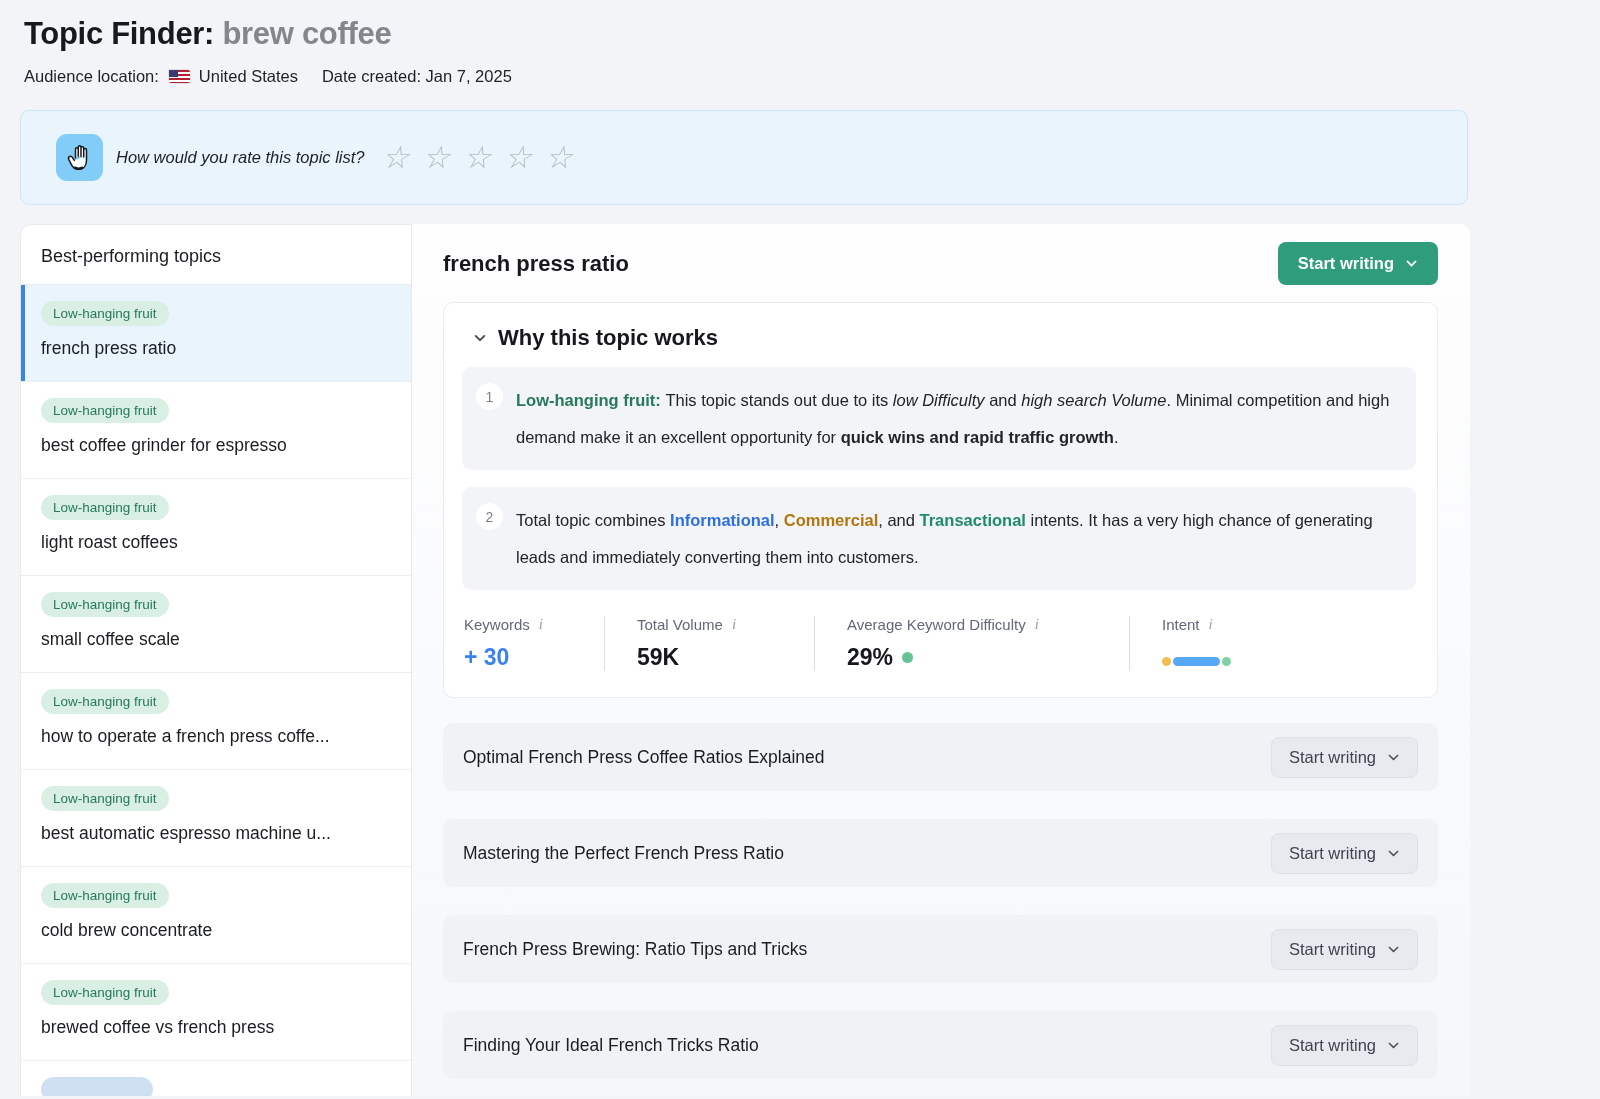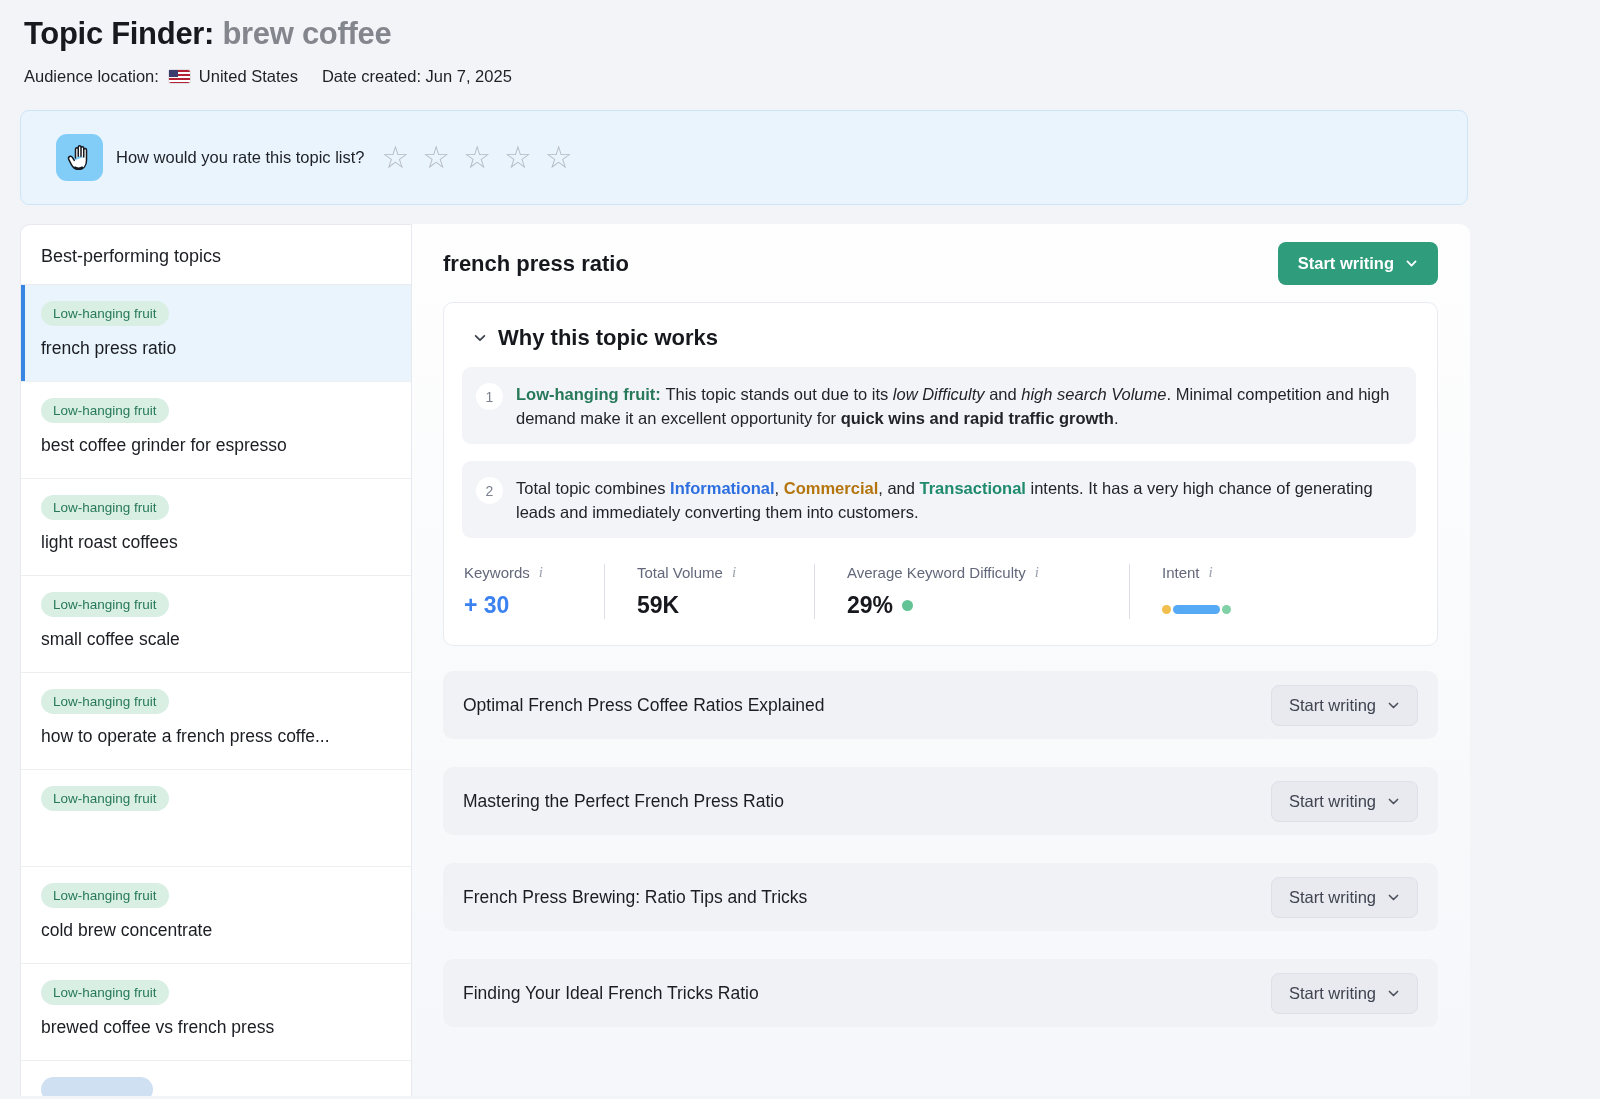--- a/index.html
+++ b/index.html
@@ -16,21 +16,21 @@
   .page-title .query { color:#84868e; }
   .meta-row { margin-top:15px; display:flex; align-items:center; font-size:16.5px; color:#1e2026; }
   .meta-label { margin-right:10px; }
   .flag { position:relative; display:inline-block; width:21px; height:13px; margin-right:9px; border-radius:2px;
           background:repeating-linear-gradient(180deg,#b22234 0 2px,#ffffff 2px 4px); box-shadow:0 0 0 1px rgba(0,0,0,0.08); }
   .flag::before { content:""; position:absolute; left:0; top:0; width:9px; height:7px; background:#3c3b6e; }
   .meta-date { margin-left:24px; }
 
   
   .rating-banner { margin:24px 0 0 20px; width:1448px; height:95px; background:#e9f4fd;
-    border:1px solid #cde5f8; border-radius:9px; display:flex; align-items:center; padding:0 35px; }
+    border:1px solid #cde5f8; border-radius:9px; display:flex; align-items:center; padding:0 35px;font-style:italic; }
   .hand-badge { width:47px; height:47px; border-radius:11px; background:#82cdf7; display:flex; align-items:center; justify-content:center; flex:none; }
   .rating-question { margin-left:13px; font-size:16.5px; color:#1e2026; }
   .stars { display:flex; gap:13px; margin-left:17px; }
   .star { font-size:31px; line-height:30px; color:#b4b9c4; cursor:pointer; }
 
   
   .content { display:flex; margin:19px 0 0 20px; height:872px; }
 
   .sidebar { width:392px; flex:none; background:#fff; border:1px solid #e7e9ef; border-bottom:none;
     border-radius:10px 0 0 0; overflow:hidden; }
@@ -52,21 +52,21 @@
 
   
   .why-card { margin-top:17px; background:#fff; border:1px solid #e9ebf1; border-radius:10px; padding:22px 21px 26px 18px; }
   .why-header { display:flex; align-items:center; gap:11px; padding:0 0 16px 11px; }
   .why-title { font-size:22px; font-weight:700; color:#16181d; }
   .chev { color:#3c434e; display:inline-flex; }
   .why-point { background:#f2f4f8; border-radius:9px; padding:14px 20px 14px 14px; display:flex; gap:13px; }
   .why-point + .why-point { margin-top:17px; }
   .point-num { flex:none; width:27px; height:27px; border-radius:50%; background:#fff; color:#7b8190;
     font-size:14px; display:flex; align-items:center; justify-content:center; margin-top:2px; }
-  .point-text { margin:0; font-size:16.5px; line-height:24px; color:#22242a; padding-top:1px; }
+  .point-text { margin:0; font-size:16.5px; line-height:37px; color:#22242a; padding-top:1px; }
   .point-text .b { font-weight:700; }
   .point-text .it { font-style:italic; }
   .point-text .green { color:#27795a; font-weight:700; }
   .point-text .blue { color:#2e6fe0; font-weight:700; }
   .point-text .orange { color:#b4750e; font-weight:700; }
   .point-text .teal { color:#1f8a6e; font-weight:700; }
 
   
   .stats { display:flex; margin:26px 0 0 2px; }
   .stat { padding-right:20px; }
@@ -96,21 +96,21 @@
 
 <header class="page-header">
   <h1 class="page-title">
     <span>Topic Finder:</span>
     <span class="query">brew coffee</span>
   </h1>
   <div class="meta-row">
     <span class="meta-label">Audience location:</span>
     <span class="flag"></span>
     <span>United States</span>
-    <span class="meta-date"><span>Date created:</span> <span>Jun 7, 2025</span></span>
+    <span class="meta-date"><span>Date created:</span> <span>Jan 7, 2025</span></span>
   </div>
 </header>
 
 <section class="rating-banner">
   <span class="hand-badge">
     <svg width="30" height="30" viewBox="0 0 24 24">
       <g fill="#ffffff" stroke="#16181d" stroke-width="1.2" stroke-linejoin="round" stroke-linecap="round">
         <path d="M8.4 12V4.9c0-.7.5-1.2 1.1-1.2s1.1.5 1.1 1.2v5.6
                  M10.6 10.5V3.4c0-.7.5-1.2 1.1-1.2s1.1.5 1.1 1.2v7.1
                  M12.8 10.5V4.2c0-.7.5-1.2 1.1-1.2s1.1.5 1.1 1.2v6.9
@@ -154,20 +154,21 @@
     <div class="topic-label">small coffee scale</div>
   </div>
 
   <div class="topic-item">
     <span class="badge">Low-hanging fruit</span>
     <div class="topic-label">how to operate a french press coffe...</div>
   </div>
 
   <div class="topic-item">
     <span class="badge">Low-hanging fruit</span>
+    <div class="topic-label">best automatic espresso machine u...</div>
   </div>
 
   <div class="topic-item">
     <span class="badge">Low-hanging fruit</span>
     <div class="topic-label">cold brew concentrate</div>
   </div>
 
   <div class="topic-item">
     <span class="badge">Low-hanging fruit</span>
     <div class="topic-label">brewed coffee vs french press</div>

